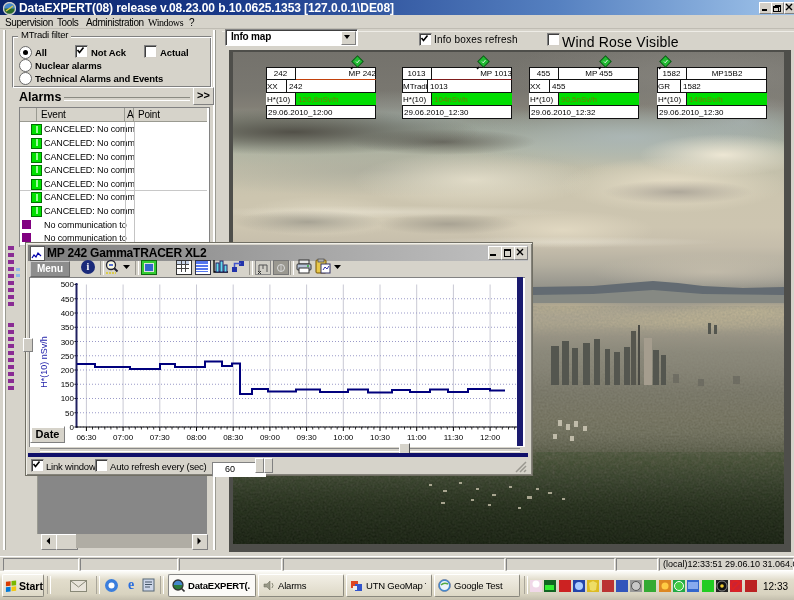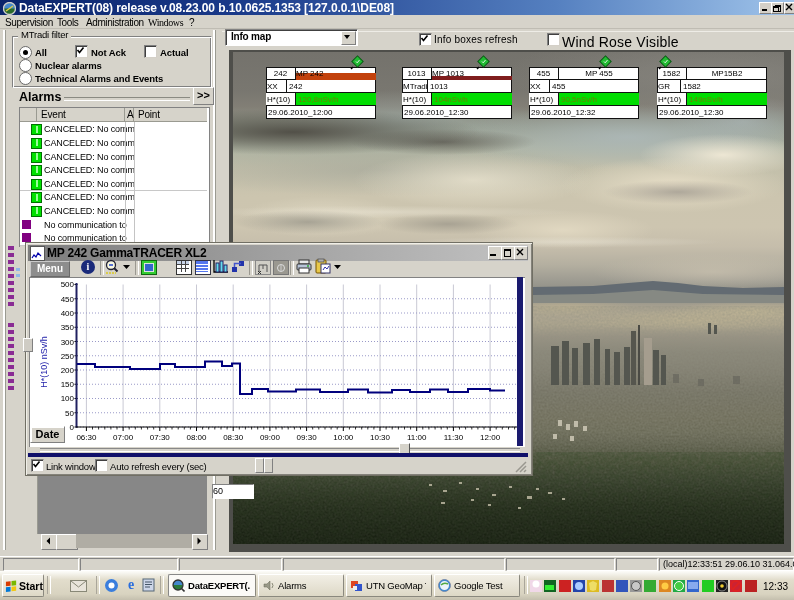--- a/index.html
+++ b/index.html
@@ -283,34 +283,34 @@
     <svg width="11" height="11" style="position:absolute;left:-1px;top:-1px;">
       <path d="M2.5 5 L4.5 7.5 L8.5 2.5" stroke="#000" stroke-width="1.6" fill="none"></path>
     </svg>
   </div>
 <div class="a" style="left:434px;top:34px;font-size:10px;letter-spacing:0.2px;white-space:nowrap;">Info boxes refresh</div>
 <div class="a cb" style="left:547px;top:33px;"></div>
 <div class="a" style="left:562px;top:34px;font-size:14px;letter-spacing:0.2px;white-space:nowrap;">Wind Rose Visible</div>
 
 <div class="a" style="left:266px;top:67px;width:110px;height:52px;background:#fff;border:1px solid #111;box-sizing:border-box;"></div>
 <div class="a t8" style="left:266px;top:67px;width:30px;height:13px;border-right:1px solid #111;border-bottom:1px solid #111;text-align:center;line-height:13px;box-sizing:border-box;">242</div>
-<div class="a t8" style="left:296px;top:67px;width:80px;height:13px;border-bottom:7px solid #c2410c;text-align:left;line-height:13px;box-sizing:border-box;">MP 242</div>
+<div class="a t8" style="left:296px;top:67px;width:80px;height:13px;border-bottom:1px solid #c2410c;text-align:right;line-height:13px;box-sizing:border-box;">MP 242</div>
 <div class="a t8" style="left:266px;top:80px;width:21px;height:13px;border-right:1px solid #111;border-bottom:1px solid #111;line-height:13px;padding-left:1px;box-sizing:border-box;">XX</div>
 <div class="a t8" style="left:287px;top:80px;width:89px;height:13px;border-bottom:1px solid #111;line-height:13px;padding-left:2px;box-sizing:border-box;">242</div>
 <div class="a t8" style="left:266px;top:93px;width:30px;height:13px;background:#fdfdfb;border-right:1px solid #111;border-bottom:1px solid #111;line-height:13px;padding-left:1px;box-sizing:border-box;">H*(10)</div>
 <div class="a" style="left:296px;top:93px;width:80px;height:13px;background:#00dd00;border-bottom:1px solid #111;line-height:13px;padding-left:2px;box-sizing:border-box;font-size:8px;color:#6f7a00;">120,8nSv/h</div>
 <div class="a t8" style="left:266px;top:106px;width:110px;height:13px;line-height:13px;padding-left:2px;box-sizing:border-box;">29.06.2010_12:00</div>
 <svg class="a" style="left:350px;top:54px;" width="16" height="16" viewBox="0 0 16 16">
     <path d="M3 13 L1 15" stroke="#000" stroke-width="1.5"></path>
     <rect x="3.5" y="3.5" width="8" height="8" transform="rotate(45 7.5 7.5)" fill="#22bb33" stroke="#0a5a14" stroke-width="1"></rect>
     <path d="M6 7.5 L7.2 8.8 L9.5 6" stroke="#dff5df" stroke-width="1" fill="none"></path>
   </svg>
 <div class="a" style="left:402px;top:67px;width:110px;height:52px;background:#fff;border:1px solid #111;box-sizing:border-box;"></div>
 <div class="a t8" style="left:402px;top:67px;width:30px;height:13px;border-right:1px solid #111;border-bottom:1px solid #111;text-align:center;line-height:13px;box-sizing:border-box;">1013</div>
-<div class="a t8" style="left:432px;top:67px;width:80px;height:13px;border-bottom:4px solid #7f1d1d;text-align:left;line-height:13px;box-sizing:border-box;">MP 1013</div>
+<div class="a t8" style="left:432px;top:67px;width:80px;height:13px;border-bottom:1px solid #7f1d1d;text-align:right;line-height:13px;box-sizing:border-box;">MP 1013</div>
 <div class="a t8" style="left:402px;top:80px;width:26px;height:13px;border-right:1px solid #111;border-bottom:1px solid #111;line-height:13px;padding-left:1px;box-sizing:border-box;">MTradi</div>
 <div class="a t8" style="left:428px;top:80px;width:84px;height:13px;border-bottom:1px solid #111;line-height:13px;padding-left:2px;box-sizing:border-box;">1013</div>
 <div class="a t8" style="left:402px;top:93px;width:30px;height:13px;background:#fdfdfb;border-right:1px solid #111;border-bottom:1px solid #111;line-height:13px;padding-left:1px;box-sizing:border-box;">H*(10)</div>
 <div class="a" style="left:432px;top:93px;width:80px;height:13px;background:#00dd00;border-bottom:1px solid #111;line-height:13px;padding-left:2px;box-sizing:border-box;font-size:8px;color:#6f7a00;">104nSv/h</div>
 <div class="a t8" style="left:402px;top:106px;width:110px;height:13px;line-height:13px;padding-left:2px;box-sizing:border-box;">29.06.2010_12:30</div>
 <svg class="a" style="left:476px;top:54px;" width="16" height="16" viewBox="0 0 16 16">
     <path d="M3 13 L1 15" stroke="#000" stroke-width="1.5"></path>
     <rect x="3.5" y="3.5" width="8" height="8" transform="rotate(45 7.5 7.5)" fill="#22bb33" stroke="#0a5a14" stroke-width="1"></rect>
     <path d="M6 7.5 L7.2 8.8 L9.5 6" stroke="#dff5df" stroke-width="1" fill="none"></path>
   </svg>
@@ -561,21 +561,21 @@
 <div class="a" style="left:399px;top:443px;width:9px;height:10px;background:#d6d3ca;border:1px solid #555;border-top-color:#fff;border-left-color:#fff;"></div>
 <div class="a" style="left:28px;top:453px;width:500px;height:4px;background:#10106a;"></div>
 <div class="a cb" style="left:31px;top:459px;">
     <svg width="11" height="11" style="position:absolute;left:-1px;top:-1px;">
       <path d="M2.5 5 L4.5 7.5 L8.5 2.5" stroke="#000" stroke-width="1.6" fill="none"></path>
     </svg>
   </div>
 <div class="a" style="left:46px;top:461px;font-size:9.5px;letter-spacing:-0.2px;white-space:nowrap;">Link window</div>
 <div class="a cb" style="left:95px;top:459px;"></div>
 <div class="a" style="left:110px;top:461px;font-size:9.5px;letter-spacing:-0.2px;white-space:nowrap;">Auto refresh every (sec)</div>
-<div class="a" style="left:212px;top:484px;width:40px;height:13px;background:#fff;border:1px solid #828282;border-bottom-color:#fff;border-right-color:#fff;font-size:9px;padding-left:0;line-height:13px;">60</div>
+<div class="a" style="left:212px;top:462px;width:40px;height:13px;background:#fff;border:1px solid #828282;border-bottom-color:#fff;border-right-color:#fff;font-size:9px;padding-left:12px;line-height:13px;">60</div>
 <div class="a rz" style="left:255px;top:458px;width:7px;height:13px;background:#d6d3ca;"></div>
 <div class="a rz" style="left:264px;top:458px;width:7px;height:13px;background:#d6d3ca;"></div>
 <svg class="a" style="left:515px;top:461px;" width="12" height="12">
     <path d="M11 1 L1 11 M11 5 L5 11 M11 9 L9 11" stroke="#9a9890" stroke-width="1.5"></path>
   </svg>
 <div class="a" style="left:23px;top:338px;width:8px;height:12px;background:#cfccc4;border:1px solid #808080;border-top-color:#fff;border-left-color:#fff;"></div>
 <div class="a" style="left:0;top:552px;width:794px;height:4px;background:#d6d3ca;"></div>
 <div class="a" style="left:0;top:556px;width:794px;height:15px;background:#d6d3ca;border-top:1px solid #fff;"></div>
 <div class="a sk" style="left:3px;top:558px;width:74px;height:11px;"></div>
 <div class="a sk" style="left:80px;top:558px;width:96px;height:11px;"></div>

